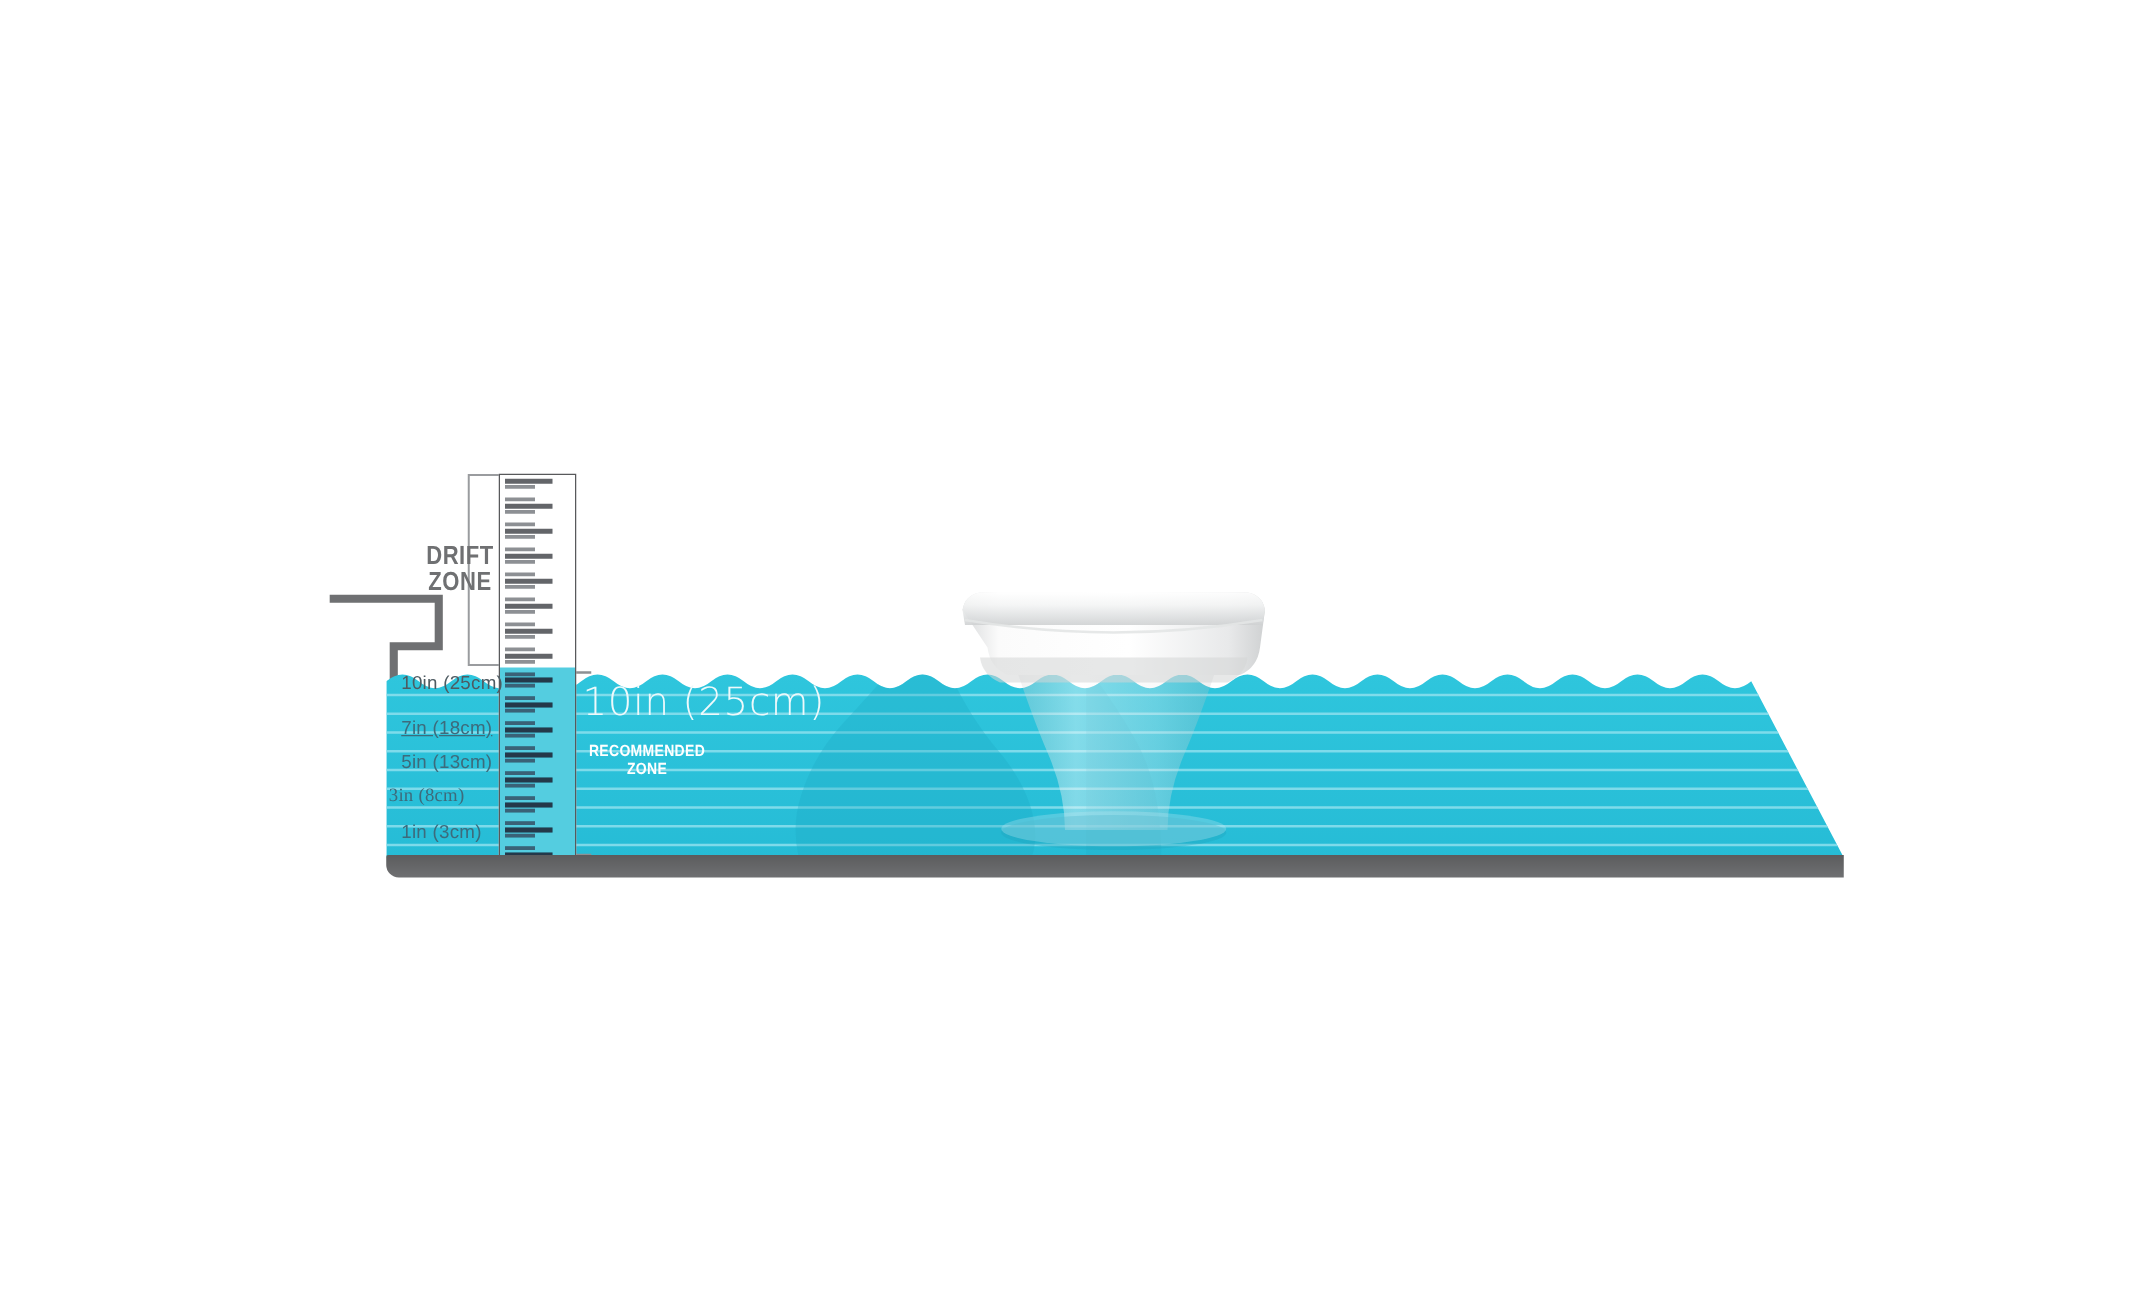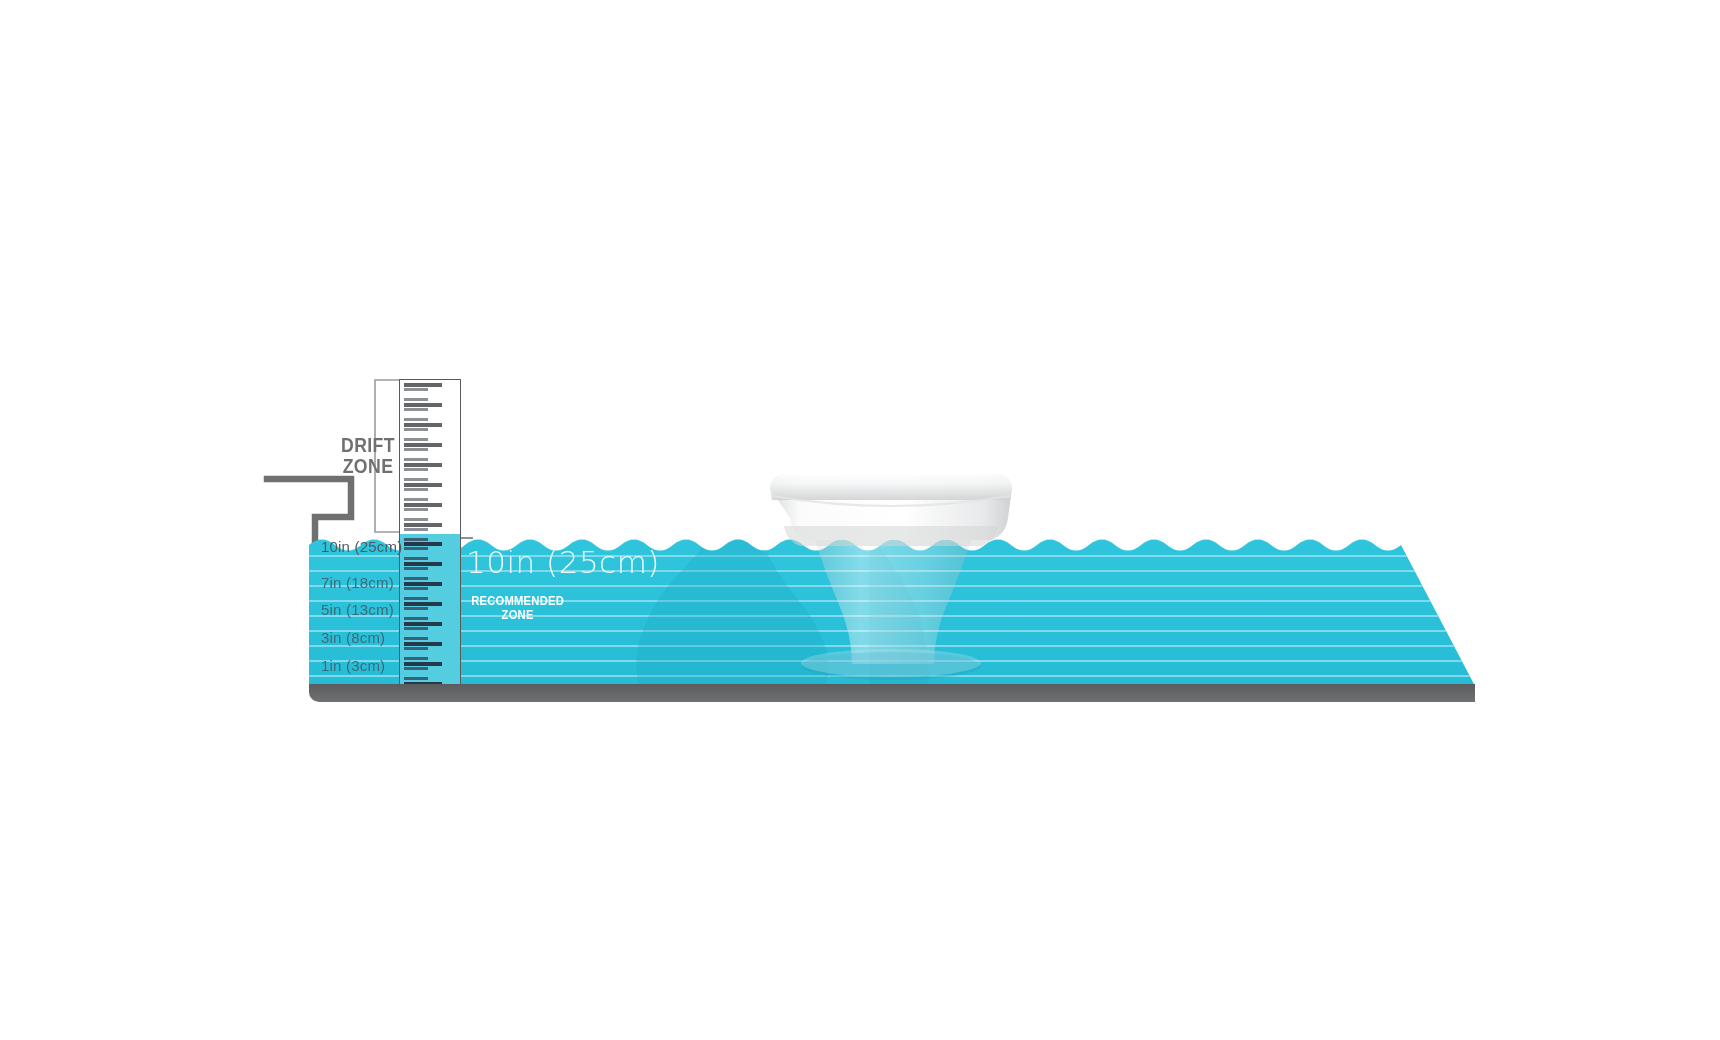--- a/index.html
+++ b/index.html
@@ -287,23 +287,23 @@
   <div class="floor"></div>
   <div class="floor-shadow"></div>
 
   <div class="lbl-drift">
     <div>DRIFT</div>
     <div>ZONE</div>
   </div>
 
   <div id="scale-labels">
       <div class="scale-label" style="left: 321px; top: 539px;">10in (25cm)</div>
-      <div class="scale-label on-water" style="left: 321px; top: 575px;">7in (18cm)</div>
+      <div class="scale-label on-water" style="left: 321px; top: 575px; text-decoration: underline;">7in (18cm)</div>
       <div class="scale-label on-water" style="left: 321px; top: 602px;">5in (13cm)</div>
-      <div class="scale-label on-water" style="left: 321px; top: 630px;">3in (8cm)</div>
+      <div class="scale-label on-water" style="left: 311px; top: 630px; font-family: Liberation Serif, serif;">3in (8cm)</div>
       <div class="scale-label on-water" style="left: 321px; top: 658px;">1in (3cm)</div>
     </div>
 
   <div class="big-depth">10in (25cm)</div>
 
   <div class="lbl-rec">
     <div>RECOMMENDED</div>
     <div>ZONE</div>
   </div>
 

